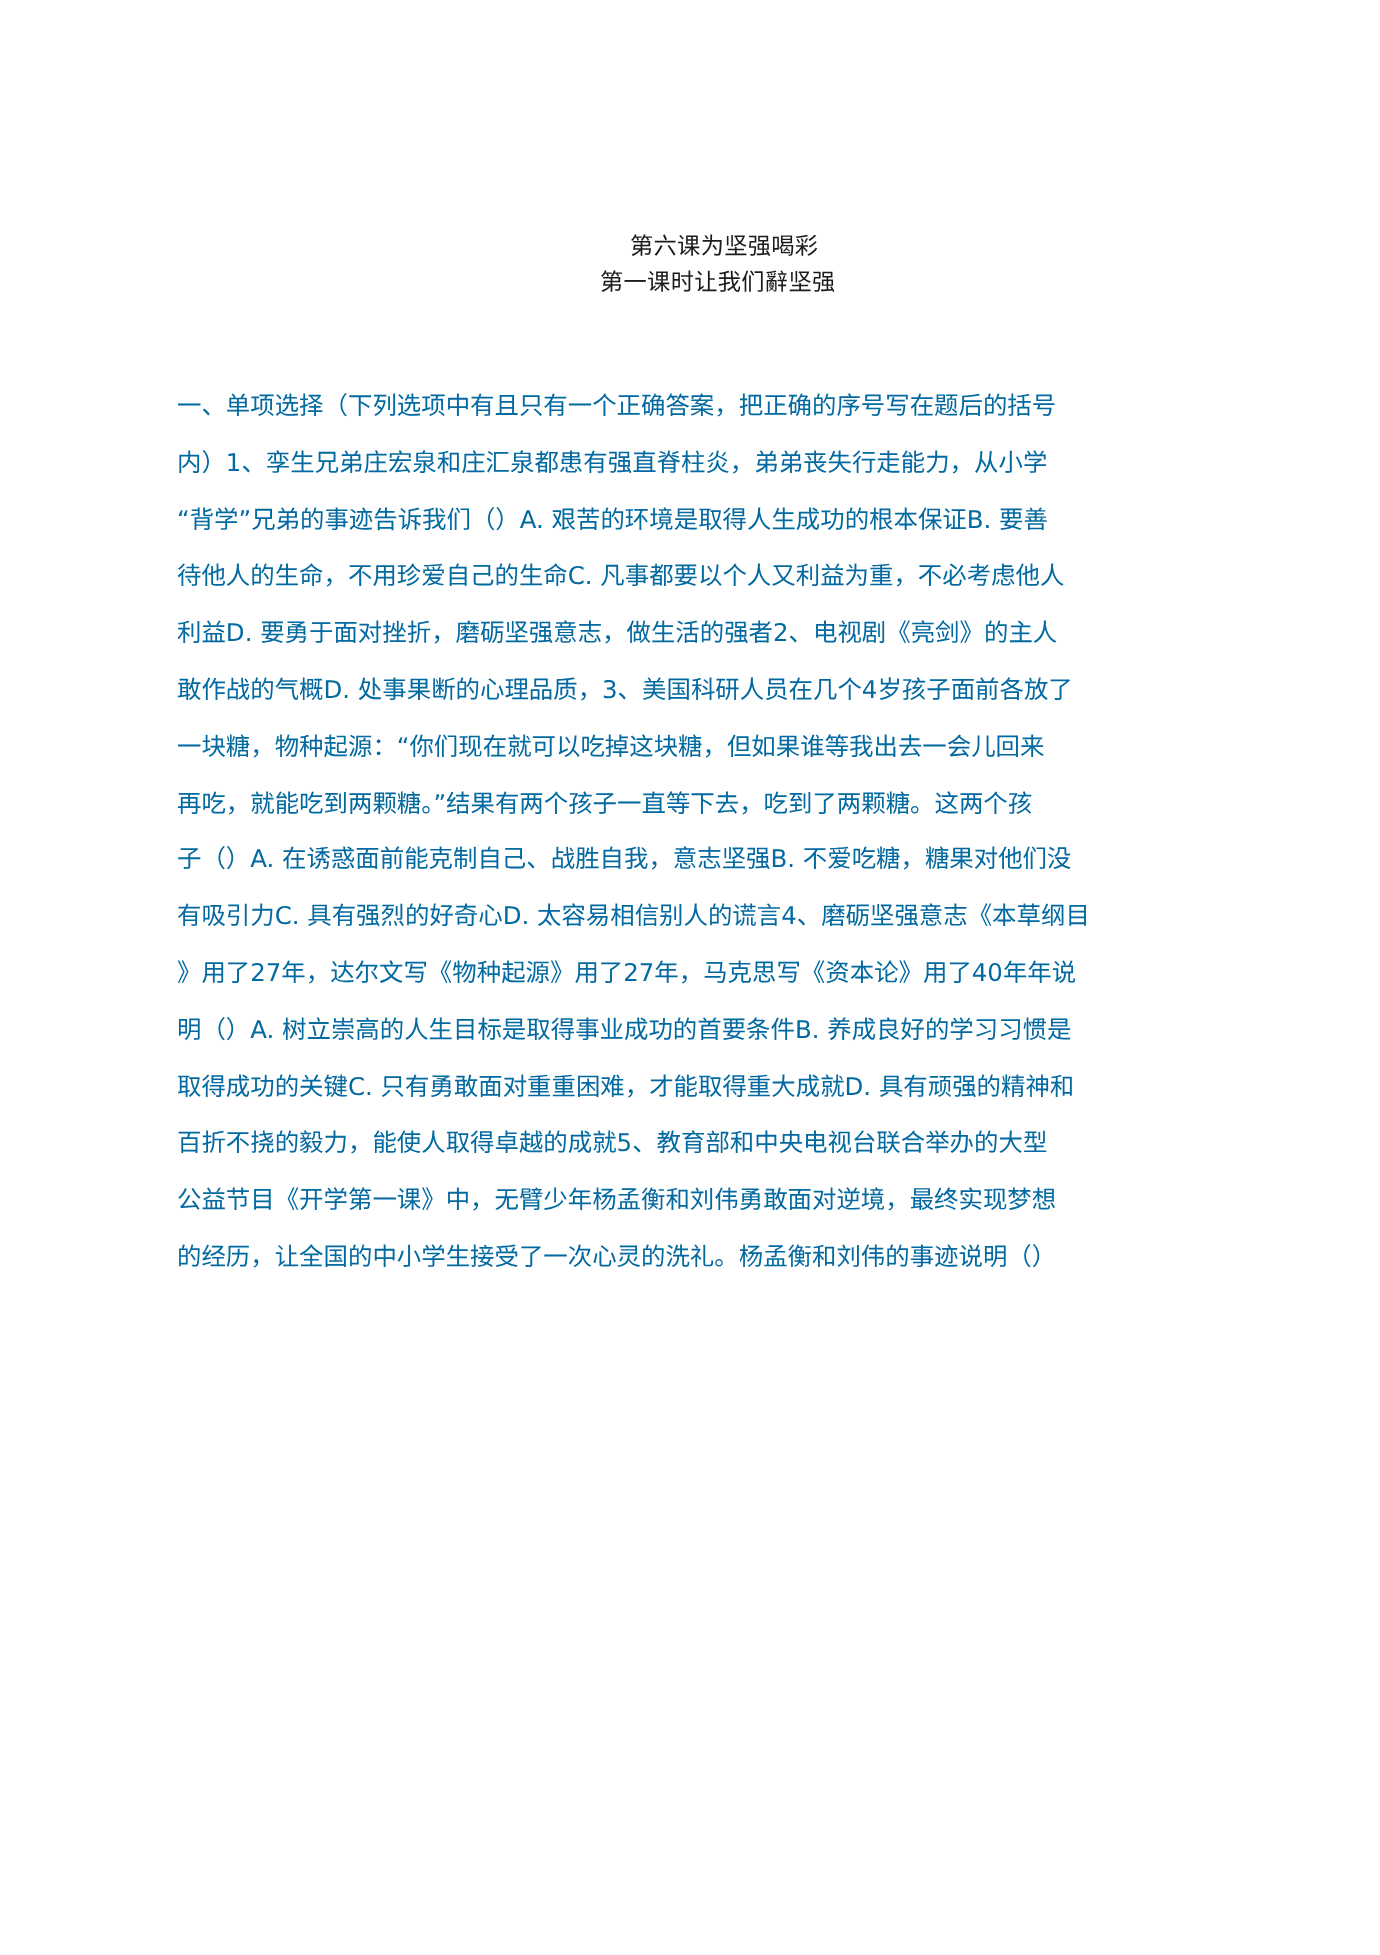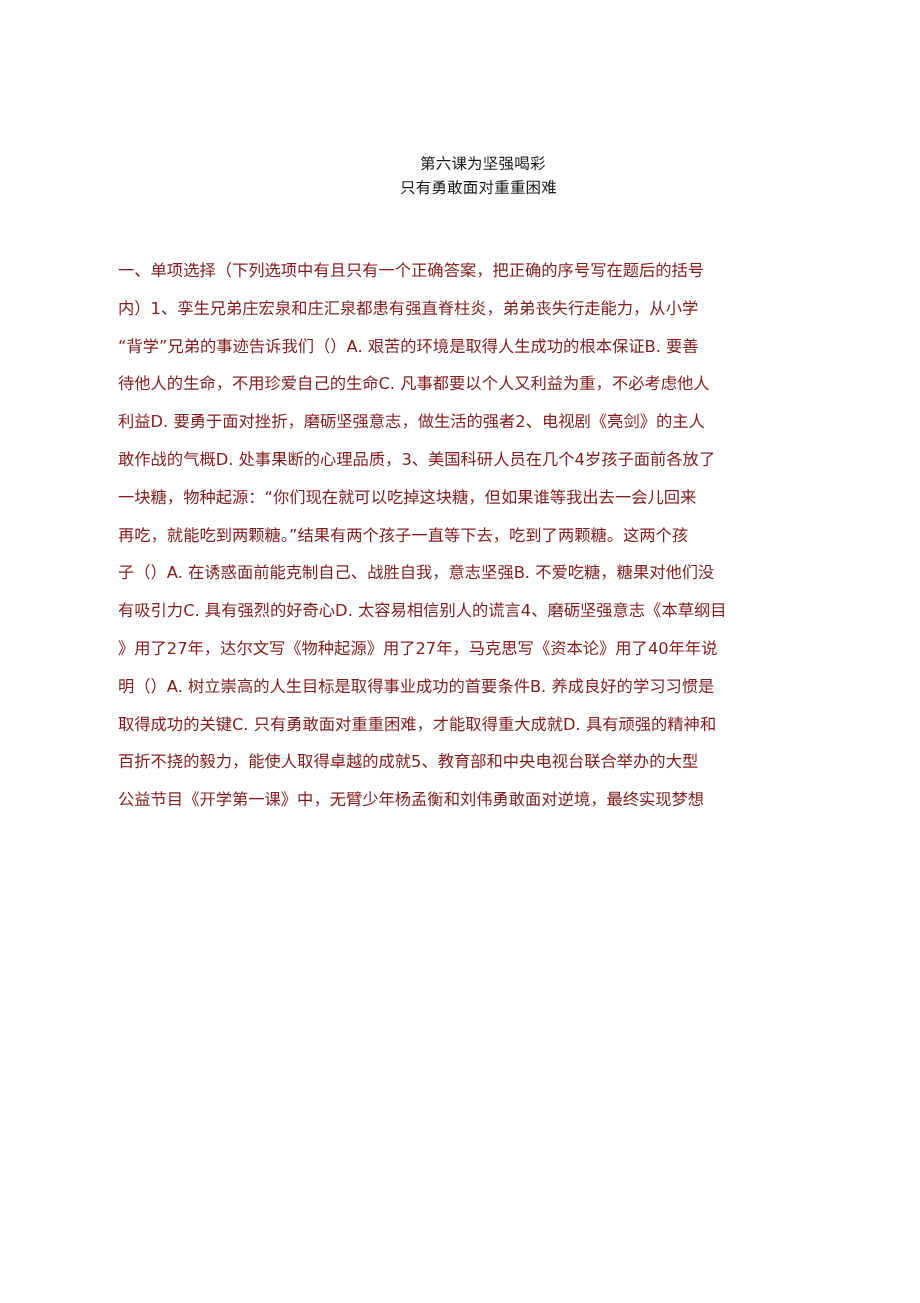--- a/index.html
+++ b/index.html
@@ -47,49 +47,50 @@
   .body-block {
     position: absolute;
     left: 118px;
     top: 252px;
     width: 686px;
   }
   .body-line {
     font-size: 16.3px;
     line-height: 37.8px;
     height: 37.8px;
-    color: #7f1d1d;
+    color: #0369a1;
     white-space: nowrap;
     letter-spacing: 0px;
     font-weight: 400;
   }
   
   .body-line:first-child { }
 </style>
 </head>
 <body>
 
 <div class="page">
 
   <div class="title-block">
     <div class="title-line title-line-1">第六课为坚强喝彩</div>
-    <div class="title-line title-line-2">只有勇敢面对重重困难</div>
+    <div class="title-line title-line-2">第一课时让我们辭坚强</div>
   </div>
 
   <div class="body-block">
     <div class="body-line" style="letter-spacing: 0px;">一、单项选择（下列选项中有且只有一个正确答案，把正确的序号写在题后的括号</div>
     <div class="body-line" style="letter-spacing: 0px;">内）1、孪生兄弟庄宏泉和庄汇泉都患有强直脊柱炎，弟弟丧失行走能力，从小学</div>
     <div class="body-line" style="letter-spacing: 0px;">“背学”兄弟的事迹告诉我们（）A. 艰苦的环境是取得人生成功的根本保证B. 要善</div>
     <div class="body-line" style="letter-spacing: 0px;">待他人的生命，不用珍爱自己的生命C. 凡事都要以个人又利益为重，不必考虑他人</div>
     <div class="body-line" style="letter-spacing: 0px;">利益D. 要勇于面对挫折，磨砺坚强意志，做生活的强者2、电视剧《亮剑》的主人</div>
     <div class="body-line" style="letter-spacing: 0px;">敢作战的气概D. 处事果断的心理品质，3、美国科研人员在几个4岁孩子面前各放了</div>
     <div class="body-line" style="letter-spacing: 0px;">一块糖，物种起源：“你们现在就可以吃掉这块糖，但如果谁等我出去一会儿回来</div>
     <div class="body-line" style="letter-spacing: 0px;">再吃，就能吃到两颗糖。”结果有两个孩子一直等下去，吃到了两颗糖。这两个孩</div>
     <div class="body-line" style="letter-spacing: 0px;">子（）A. 在诱惑面前能克制自己、战胜自我，意志坚强B. 不爱吃糖，糖果对他们没</div>
     <div class="body-line" style="letter-spacing: 0px;">有吸引力C. 具有强烈的好奇心D. 太容易相信别人的谎言4、磨砺坚强意志《本草纲目</div>
     <div class="body-line" style="letter-spacing: 0px;">》用了27年，达尔文写《物种起源》用了27年，马克思写《资本论》用了40年年说</div>
     <div class="body-line" style="letter-spacing: 0px;">明（）A. 树立崇高的人生目标是取得事业成功的首要条件B. 养成良好的学习习惯是</div>
     <div class="body-line" style="letter-spacing: 0px;">取得成功的关键C. 只有勇敢面对重重困难，才能取得重大成就D. 具有顽强的精神和</div>
     <div class="body-line" style="letter-spacing: 0px;">百折不挠的毅力，能使人取得卓越的成就5、教育部和中央电视台联合举办的大型</div>
     <div class="body-line" style="letter-spacing: 0px;">公益节目《开学第一课》中，无臂少年杨孟衡和刘伟勇敢面对逆境，最终实现梦想</div>
+    <div class="body-line" style="letter-spacing: 0px;">的经历，让全国的中小学生接受了一次心灵的洗礼。杨孟衡和刘伟的事迹说明（）</div>
   </div>
 
 </div>
 
 </body></html>

